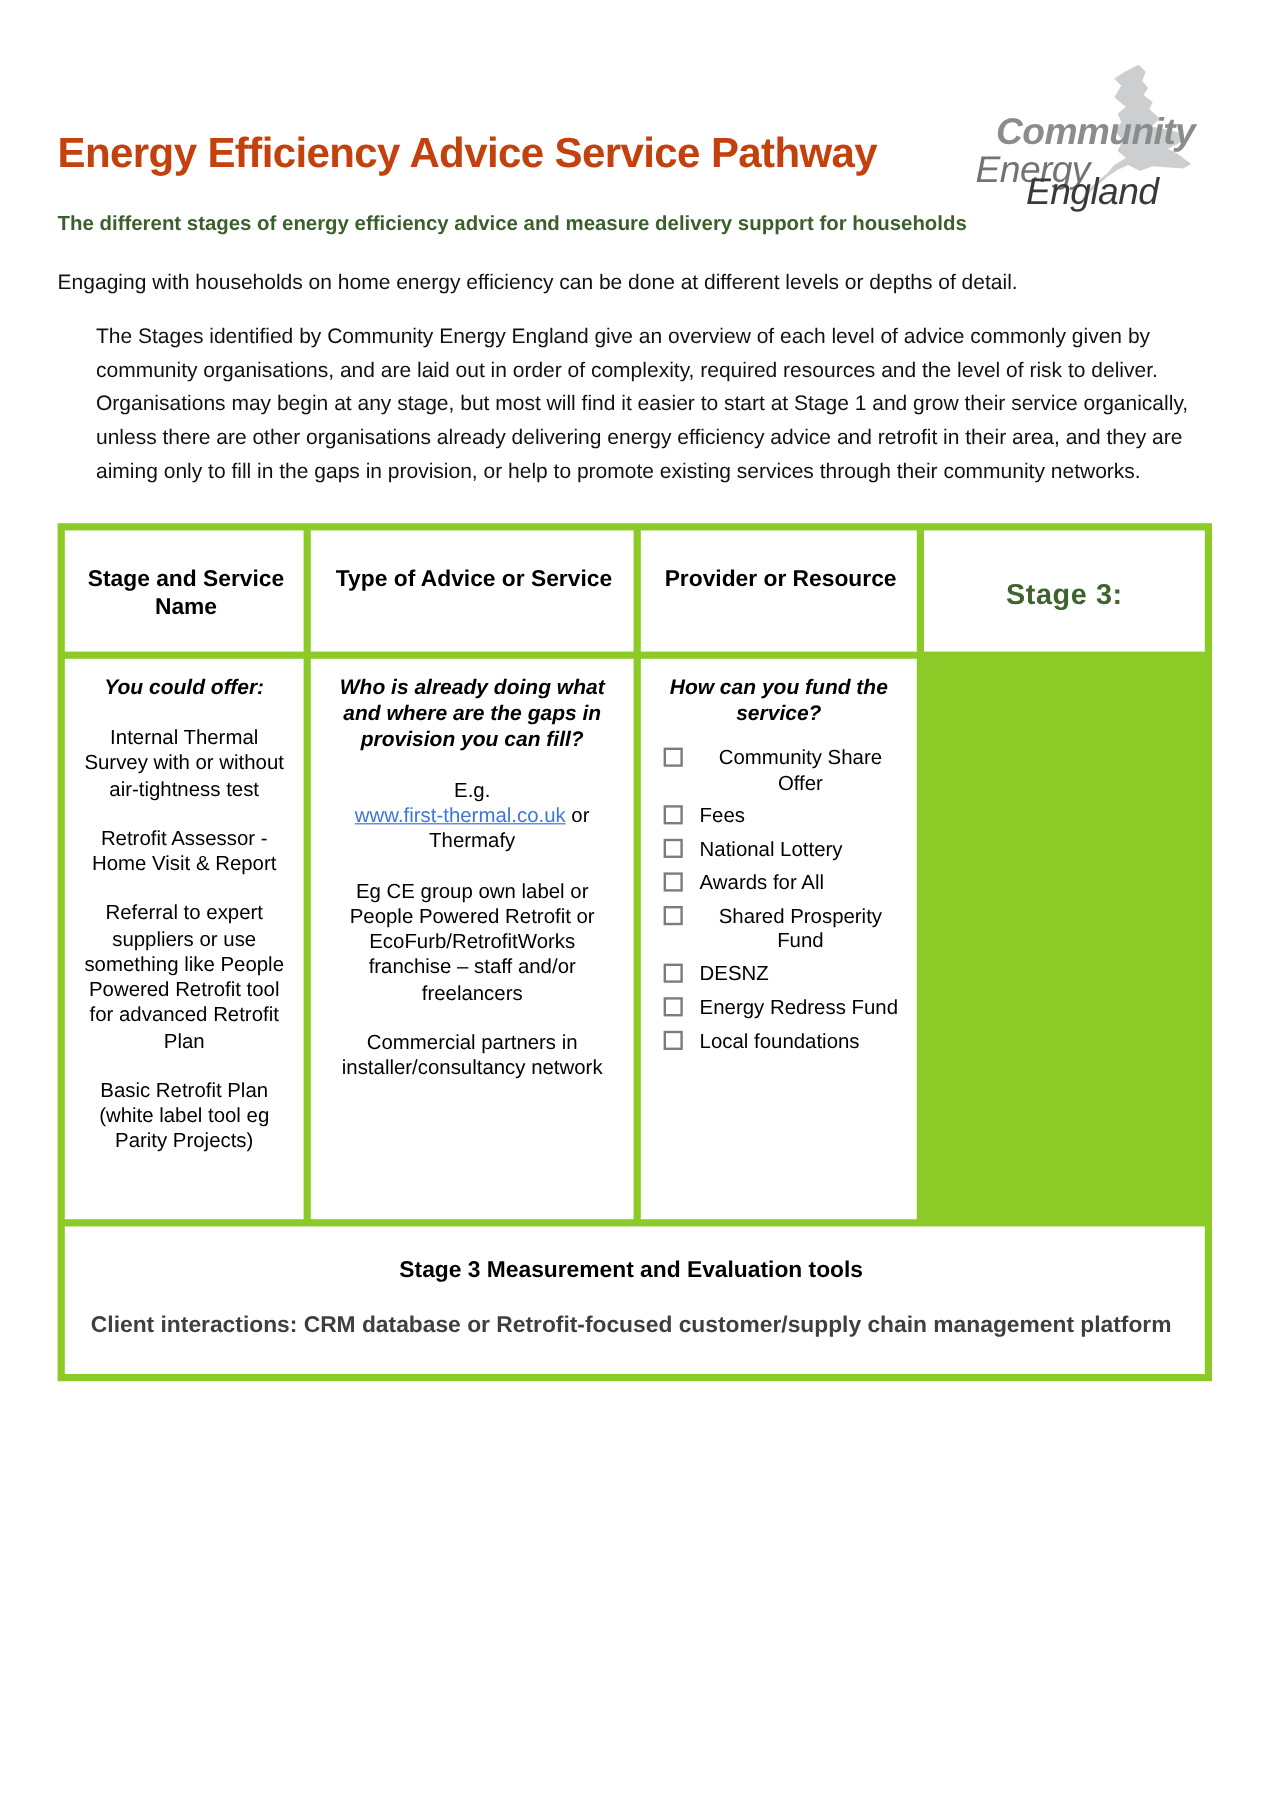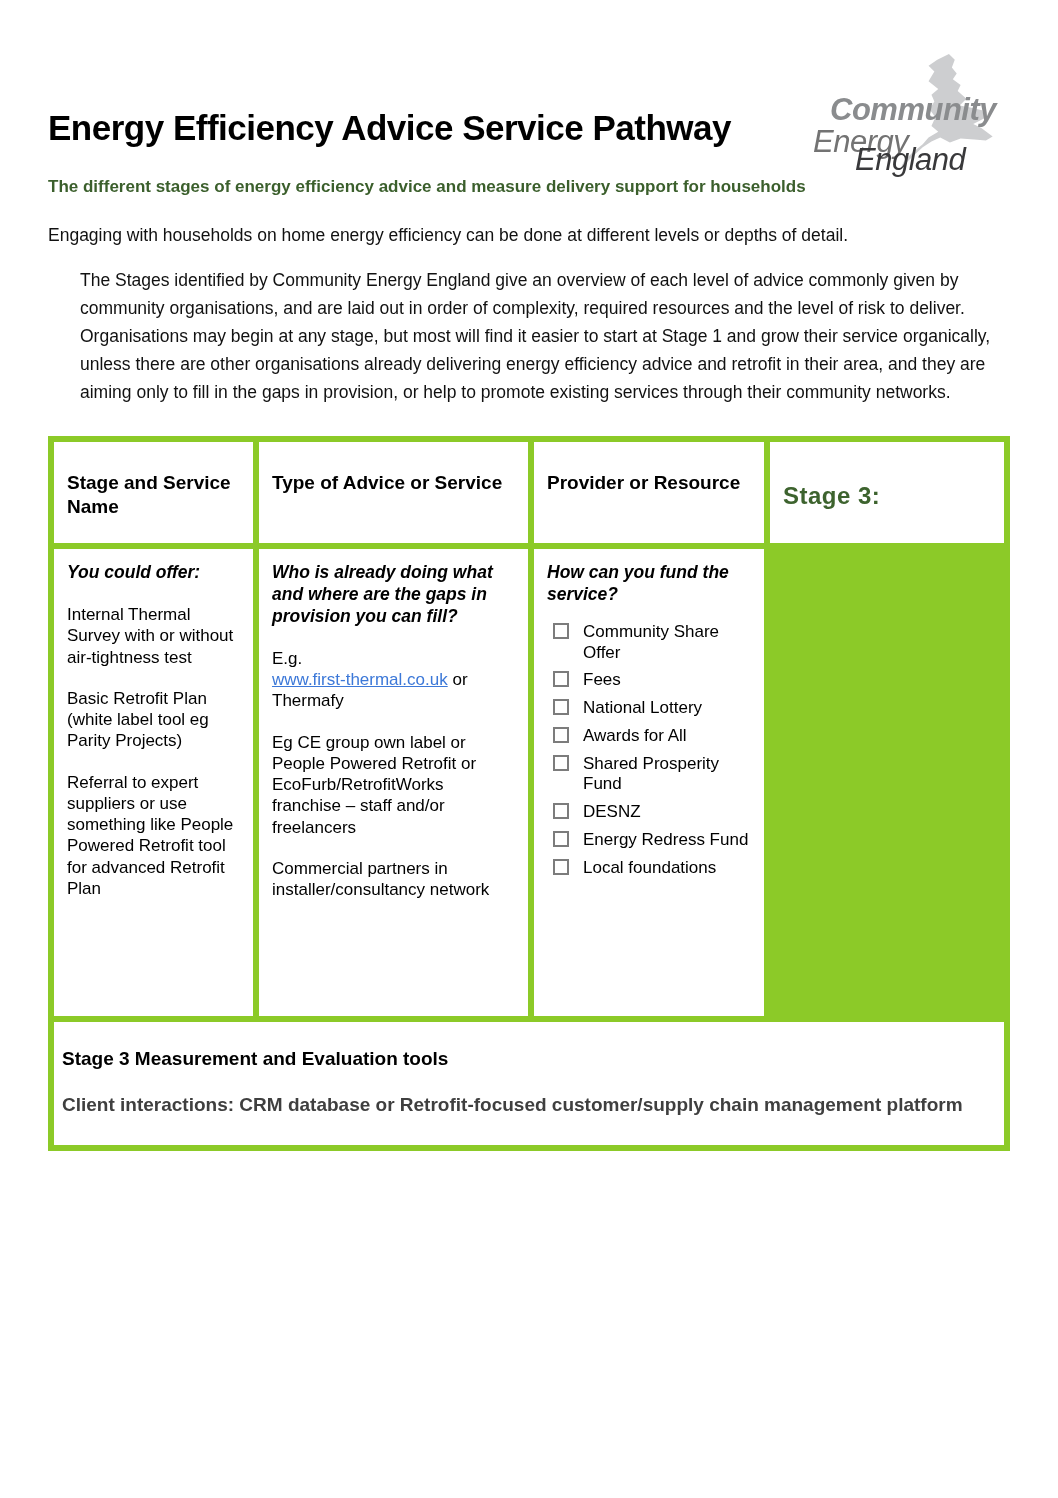--- a/index.html
+++ b/index.html
@@ -16,21 +16,21 @@
   }
   .content { padding: 0 48px; }
 
   
   h1.title {
     margin: 108px 0 0 0;
     max-width: 750px;
     font-size: 35px;
     line-height: 1.12;
     font-weight: bold;
-    color: #000000;
+    color: #c2410c;
     letter-spacing: -0.5px;
   }
   .subtitle {
     margin: 30px 0 0 0;
     font-size: 17px;
     font-weight: bold;
     color: #3b5f2c;
   }
   .intro {
     margin: 24px 0 0 0;
@@ -65,20 +65,21 @@
   
   .pathway-table {
     margin-top: 30px;
     width: 962px;
     background: #8cca28;
     padding: 6px;
     display: grid;
     grid-template-columns: 199px 269px 230px 1fr;
     grid-template-rows: 101px 467px 123px;
     gap: 6px;
+    text-align: center;
   }
   .cell { background: #ffffff; overflow: hidden; }
 
   .head {
     font-size: 19px;
     font-weight: bold;
     line-height: 1.25;
     padding: 29px 10px 0 13px;
     color: #000000;
   }
@@ -182,22 +183,23 @@
       <div class="cell head">Provider or Resource</div>
 
       <div class="cell bodycell">
         <div class="stage-name">Stage 3:</div>
         <div class="service-name">Retrofit Assessment</div>
       </div>
 
       <div class="cell bodycell">
         <p class="cell-para lead">You could offer:</p>
         <p class="cell-para">Internal Thermal Survey with or without air-tightness test</p>
+        <p class="cell-para">Retrofit Assessor - Home Visit &amp; Report</p>
+        <p class="cell-para">Referral to expert suppliers or use something like People Powered Retrofit tool for advanced Retrofit Plan</p>
         <p class="cell-para">Basic Retrofit Plan (white label tool eg Parity Projects)</p>
-        <p class="cell-para">Referral to expert suppliers or use something like People Powered Retrofit tool for advanced Retrofit Plan</p>
       </div>
 
       <div class="cell bodycell">
         <p class="cell-para lead">Who is already doing what and where are the gaps in provision you can fill?</p>
         <p class="cell-para">
           <span>E.g.</span><br>
           <a class="link">www.first-thermal.co.uk</a><span> or Thermafy</span>
         </p>
         <p class="cell-para">Eg CE group own label or People Powered Retrofit or EcoFurb/RetrofitWorks franchise – staff and/or freelancers</p>
         <p class="cell-para">Commercial partners in installer/consultancy network</p>

